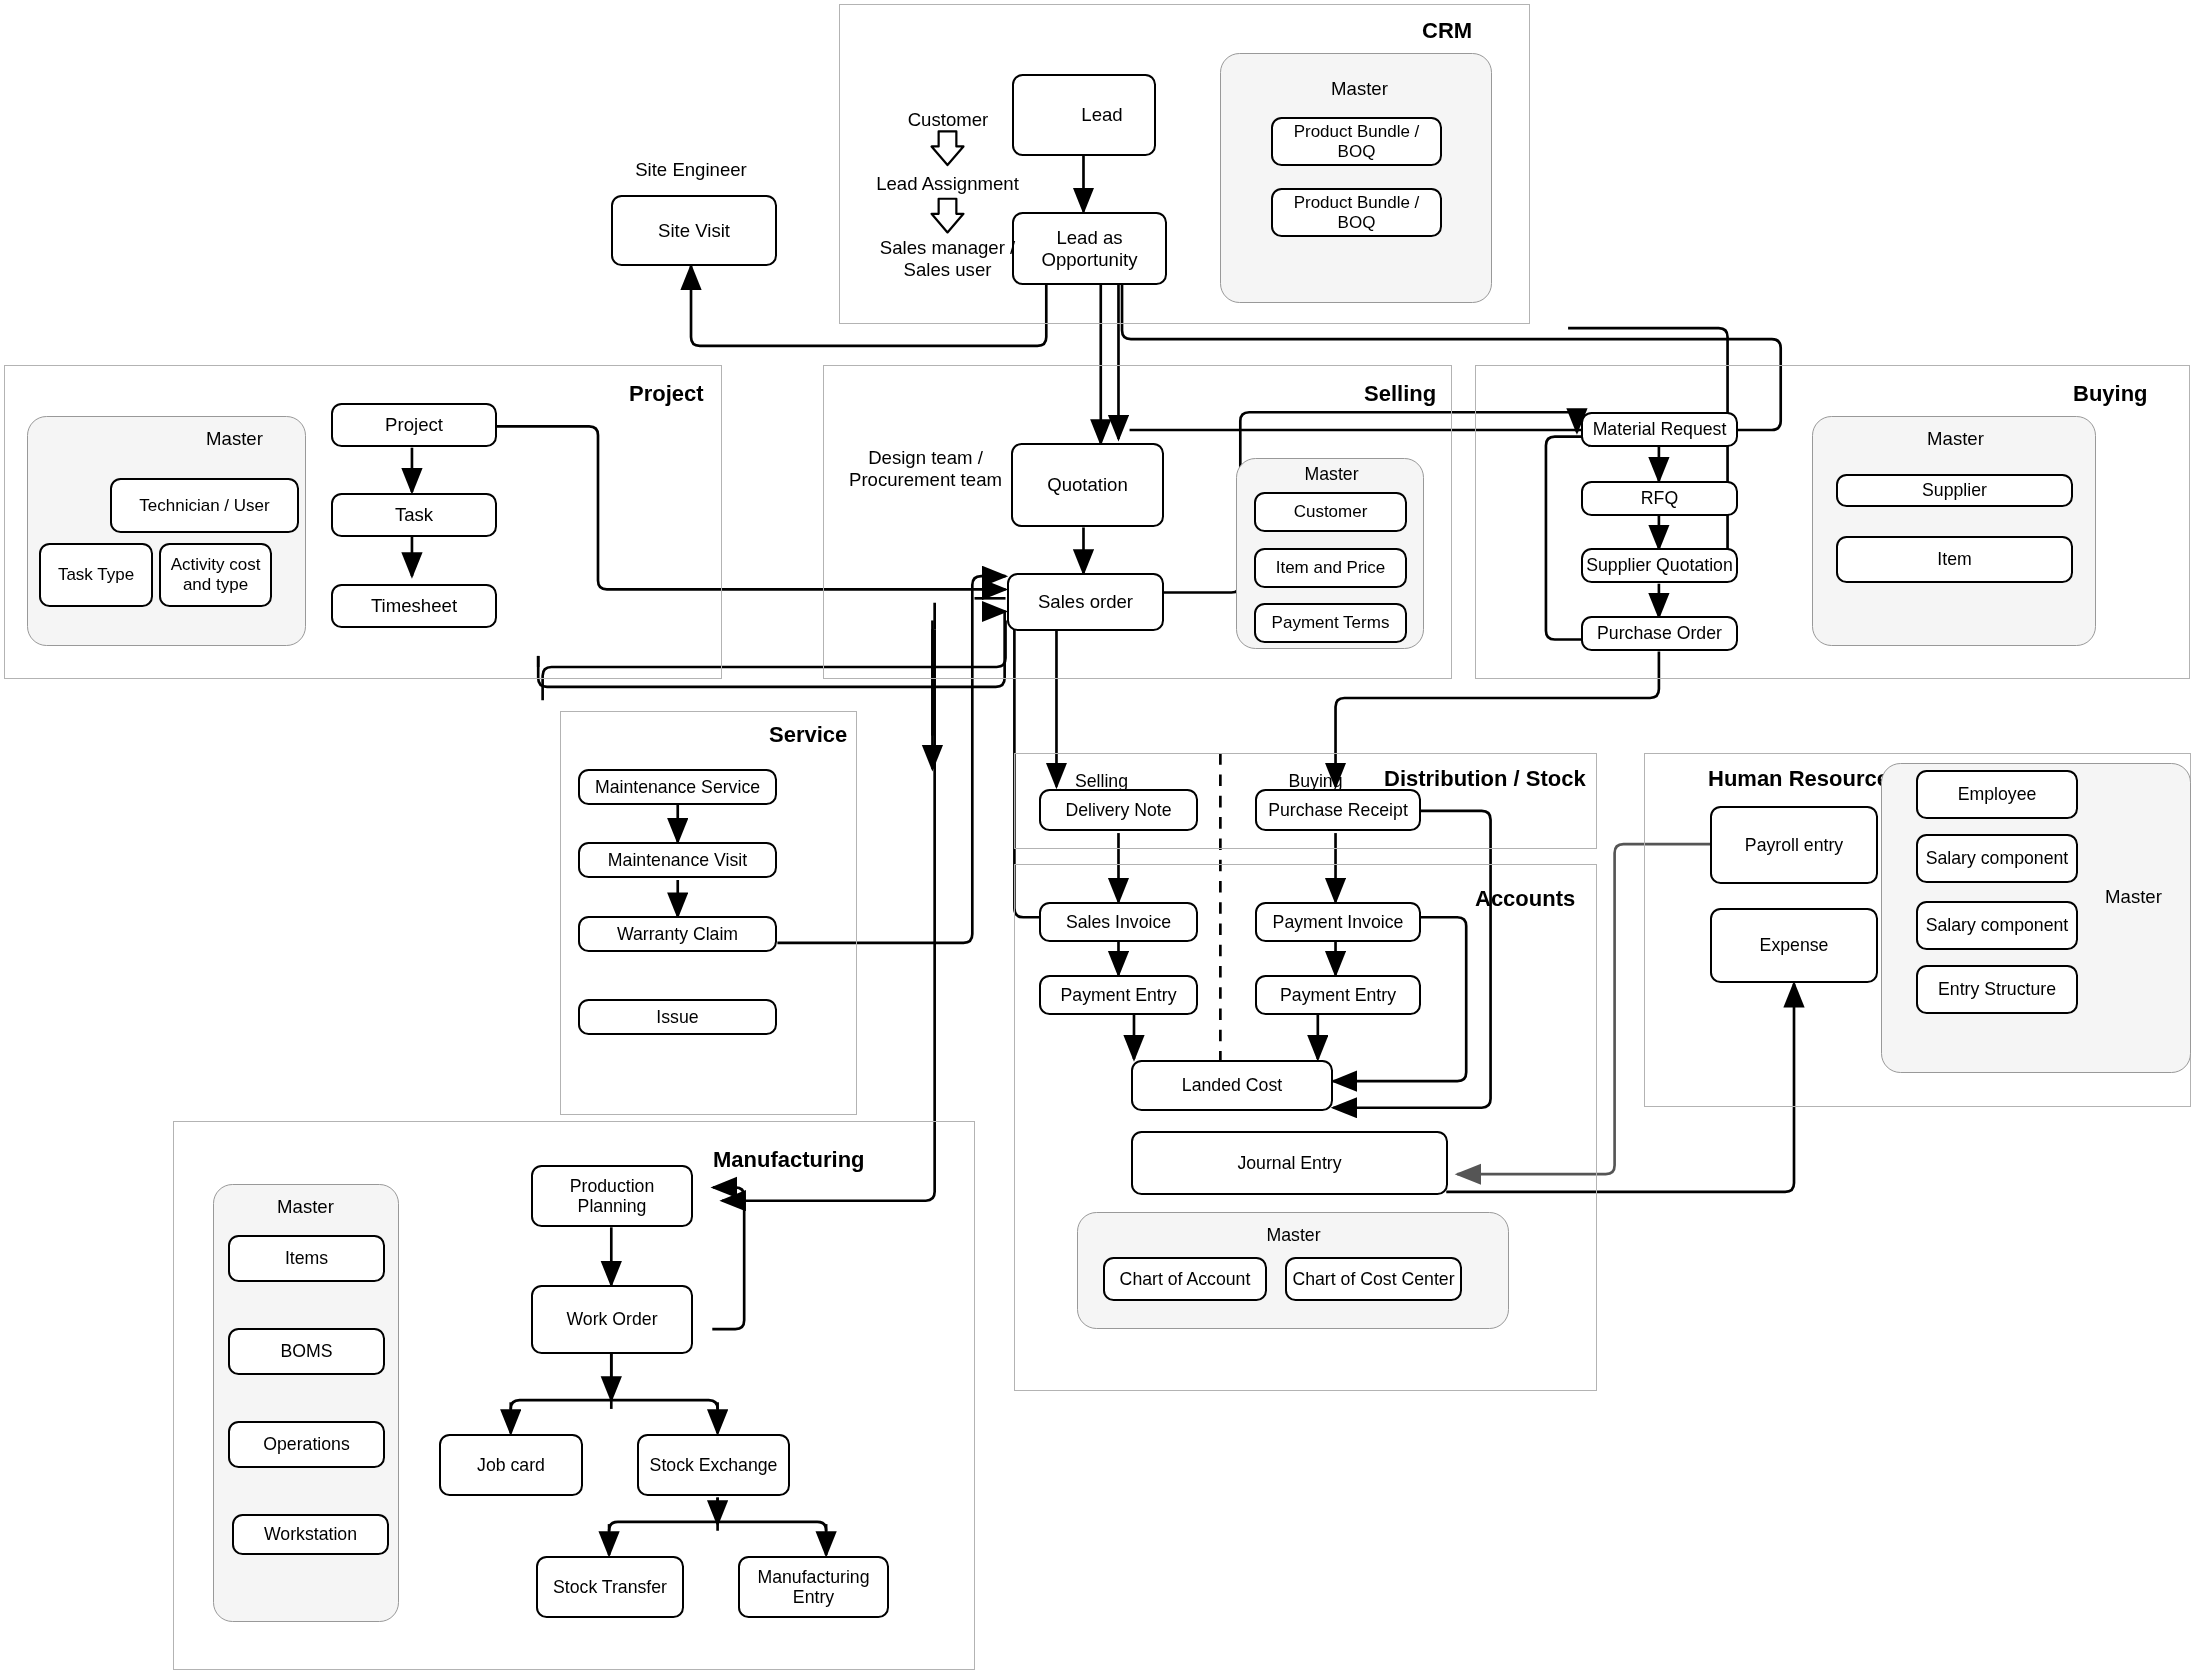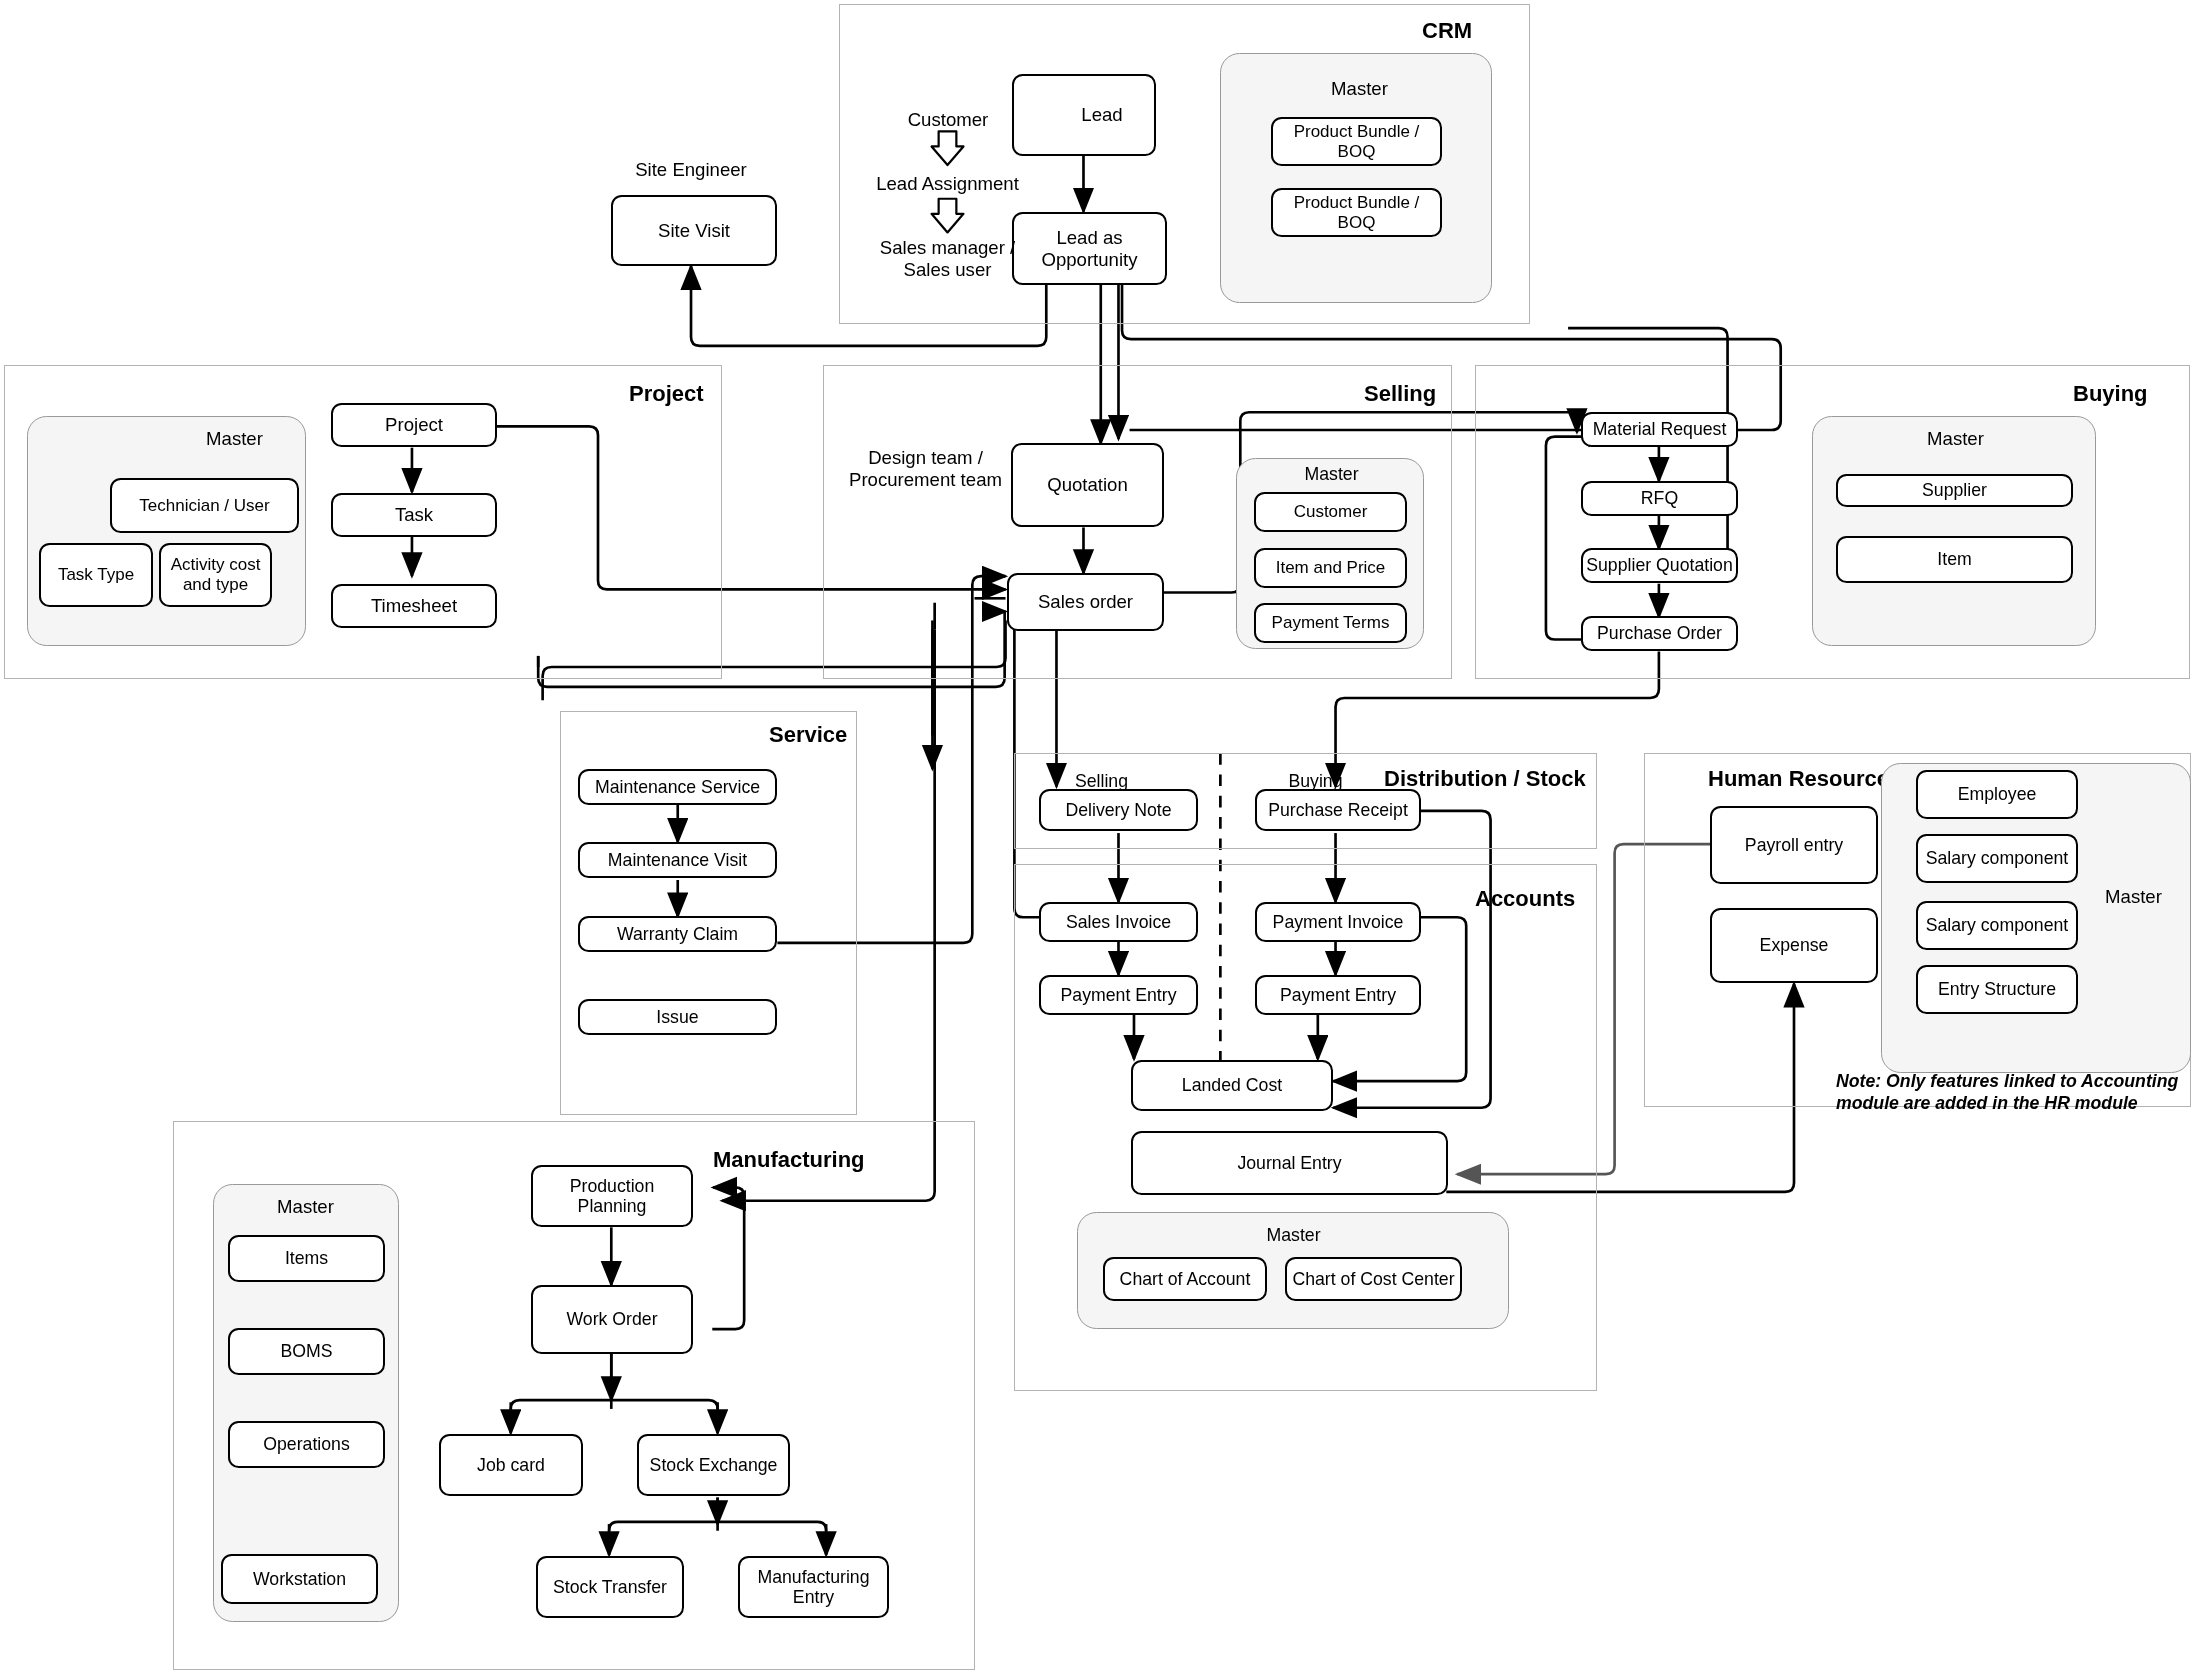--- a/index.html
+++ b/index.html
@@ -236,29 +236,27 @@
   <div class="node fs40" style="left:1710px;top:806px;width:168px;height:78px;">Payroll entry</div>
   <div class="node fs40" style="left:1710px;top:908px;width:168px;height:75px;">Expense</div>
 
   <div class="master" style="left:1881px;top:763px;width:310px;height:310px;"></div>
   <div class="master-title fs42" style="left:2087px;top:886px;width:93px;">Master</div>
   <div class="mnode fs40" style="left:1916px;top:770px;width:162px;height:49px;">Employee</div>
   <div class="mnode fs40" style="left:1916px;top:834px;width:162px;height:49px;">Salary component</div>
   <div class="mnode fs40" style="left:1916px;top:901px;width:162px;height:49px;">Salary component</div>
   <div class="mnode fs40" style="left:1916px;top:965px;width:162px;height:49px;">Entry Structure</div>
 
-  <div class="note fs40" style="left:1836px;top:1070px;width:337px;">Note: Only features linked to Accounting
-module are added in the HR module</div>
 
   <div class="master" style="left:213px;top:1184px;width:186px;height:438px;"></div>
   <div class="master-title fs42" style="left:259px;top:1196px;width:93px;">Master</div>
   <div class="mnode fs40" style="left:228px;top:1235px;width:157px;height:47px;">Items</div>
   <div class="mnode fs40" style="left:228px;top:1328px;width:157px;height:47px;">BOMS</div>
   <div class="mnode fs40" style="left:228px;top:1421px;width:157px;height:47px;">Operations</div>
-  <div class="mnode fs40" style="left:221px;top:1514px;width:157px;height:50px;margin-top:40px;">Workstation</div>
+  <div class="mnode fs40" style="left:232px;top:1514px;width:157px;height:41px;">Workstation</div>
 
   <div class="node fs40" style="left:531px;top:1165px;width:162px;height:62px;">Production Planning</div>
   <div class="node fs40" style="left:531px;top:1285px;width:162px;height:69px;">Work Order</div>
   <div class="node fs40" style="left:439px;top:1434px;width:144px;height:62px;">Job card</div>
   <div class="node fs40" style="left:637px;top:1434px;width:153px;height:62px;">Stock Exchange</div>
   <div class="node fs40" style="left:536px;top:1556px;width:148px;height:62px;">Stock Transfer</div>
   <div class="node fs40" style="left:738px;top:1556px;width:151px;height:62px;white-space:pre-line;">Manufacturing
 Entry</div>
 
 </div>

